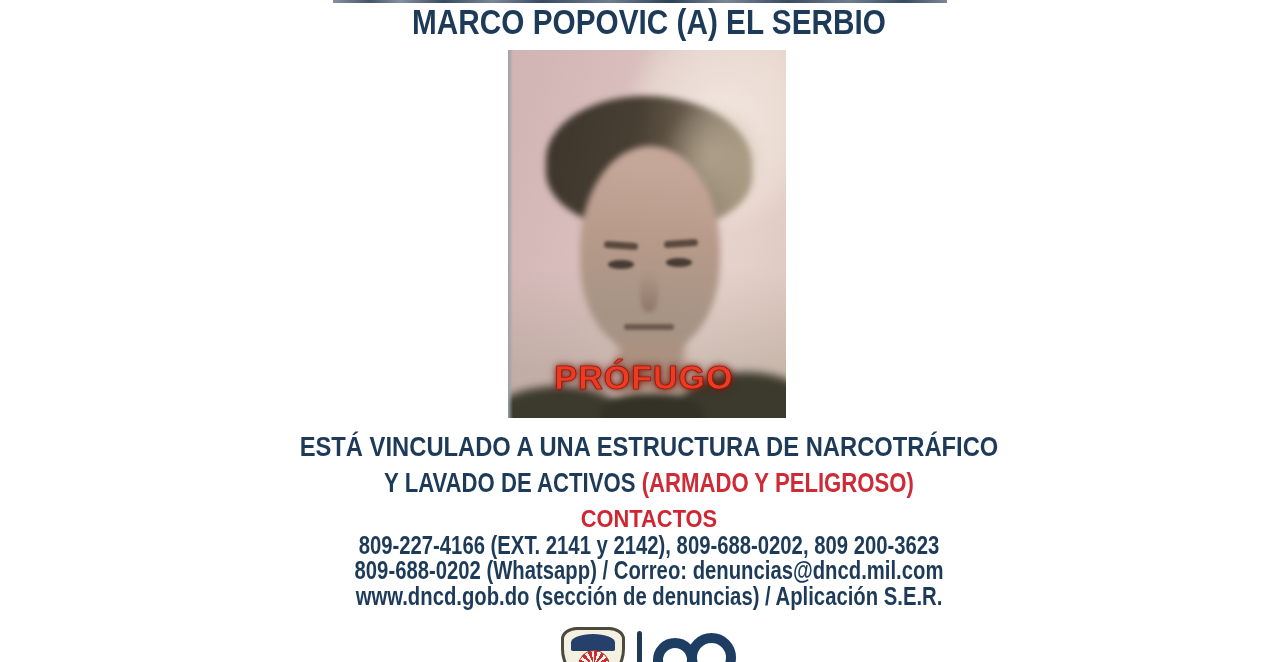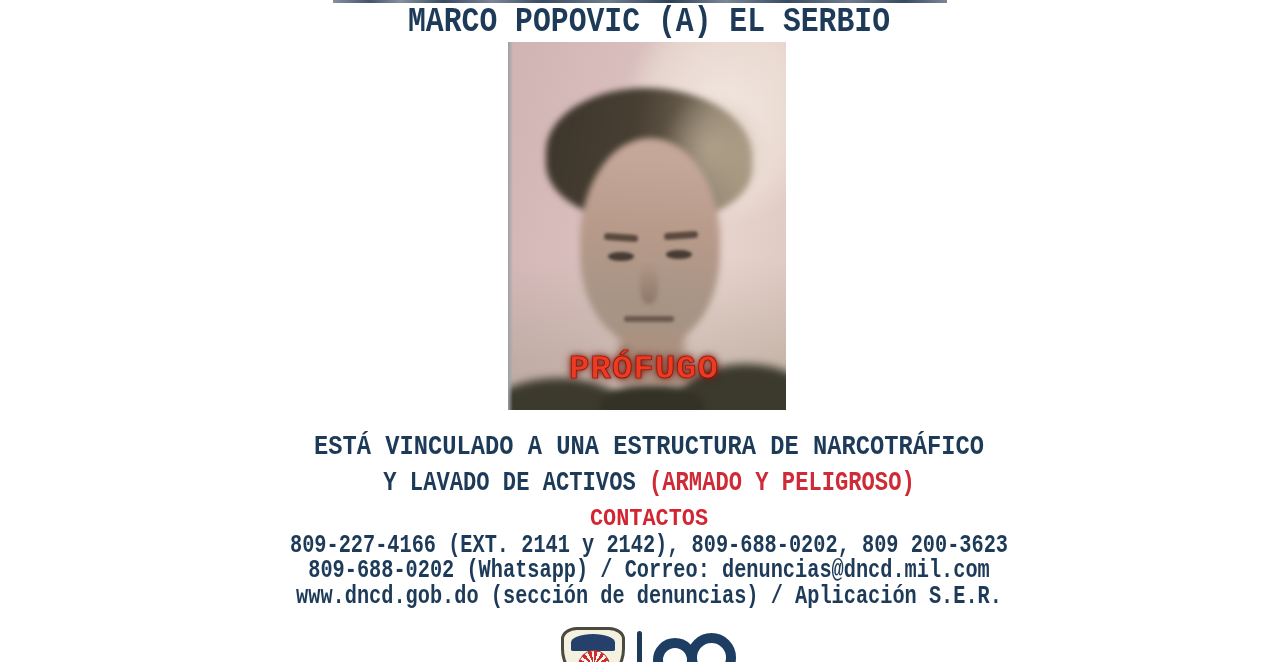--- a/index.html
+++ b/index.html
@@ -1,38 +1,38 @@
 <!DOCTYPE html>
 <html><head>
 <meta charset="utf-8">
 <style>
   html,body{margin:0;padding:0;background:#fff;}
   .canvas{
     position:relative;width:1280px;height:662px;overflow:hidden;background:#ffffff;
-    font-family:Liberation Mono, monospace;
+    font-family:Liberation Sans, sans-serif;
   }
   
   .cline{
     position:absolute;left:649px;white-space:nowrap;
     transform:translateX(-50%) scaleX(.88);
     font-weight:bold;color:#1d3b58;margin:0;
   }
   
   .top-crop{
     position:absolute;left:333px;top:0;width:614px;height:3px;
     background:linear-gradient(90deg,
       rgba(35,55,80,.55) 0%, rgba(35,55,80,.85) 6%, rgba(35,55,80,.55) 11%,
       rgba(35,55,80,.9) 18%, rgba(35,55,80,.6) 26%, rgba(35,55,80,.9) 34%,
       rgba(35,55,80,.65) 45%, rgba(35,55,80,.95) 55%, rgba(35,55,80,.6) 64%,
       rgba(35,55,80,.9) 74%, rgba(35,55,80,.65) 84%, rgba(35,55,80,.9) 93%, rgba(35,55,80,.6) 100%);
   }
   .title{top:1px;font-size:35px;line-height:42px;letter-spacing:0px;transform:translateX(-50%) scaleX(.85);}
   
   .photo{
-    position:absolute;left:508px;top:42px;width:278px;height:368px;overflow:hidden;
+    position:absolute;left:508px;top:50px;width:278px;height:368px;overflow:hidden;
     background:linear-gradient(105deg,#d0b3b3 0%,#d9bfbd 38%,#e6d2cc 72%,#ddc7bf 100%);
   }
   .photo .edge-l{position:absolute;left:0;top:0;width:5px;height:100%;
     background:linear-gradient(90deg,#98a1a9,rgba(152,161,169,0));}
   .photo .glare{position:absolute;right:-30px;top:-40px;width:190px;height:220px;border-radius:50%;
     background:radial-gradient(ellipse at center,rgba(242,232,224,.95) 0%,rgba(238,226,216,.55) 55%,rgba(238,226,216,0) 75%);
     filter:blur(6px);}
   .photo .lower-tone{position:absolute;left:0;bottom:0;width:100%;height:150px;
     background:linear-gradient(rgba(160,150,132,0),rgba(160,150,132,.38) 70%);}
   .photo .hair{position:absolute;left:38px;top:46px;width:206px;height:132px;

